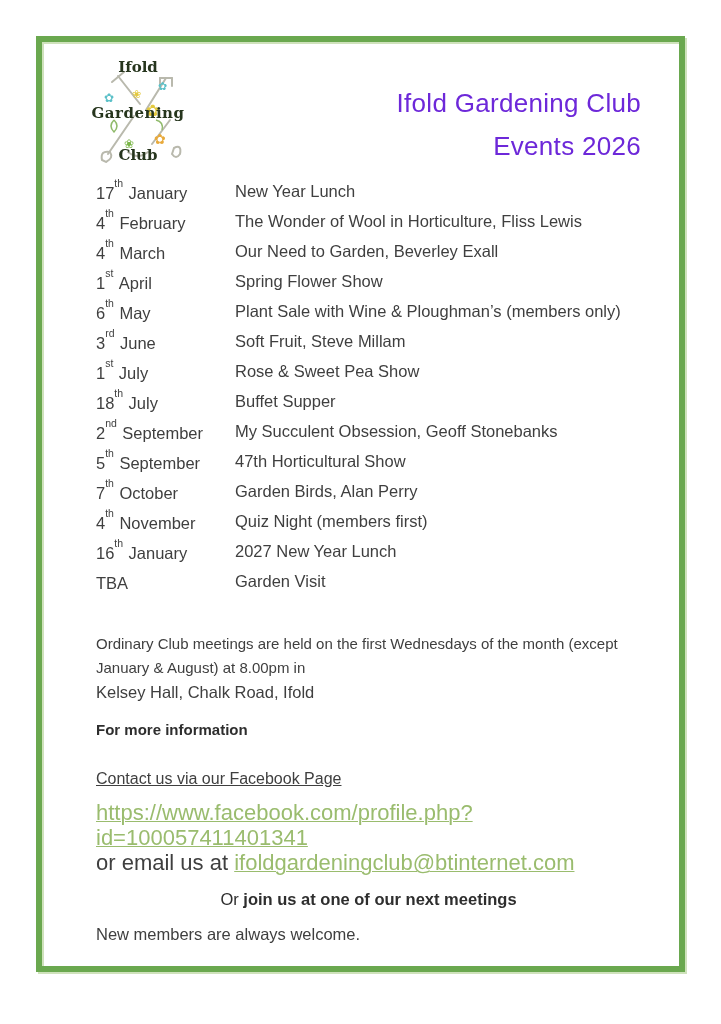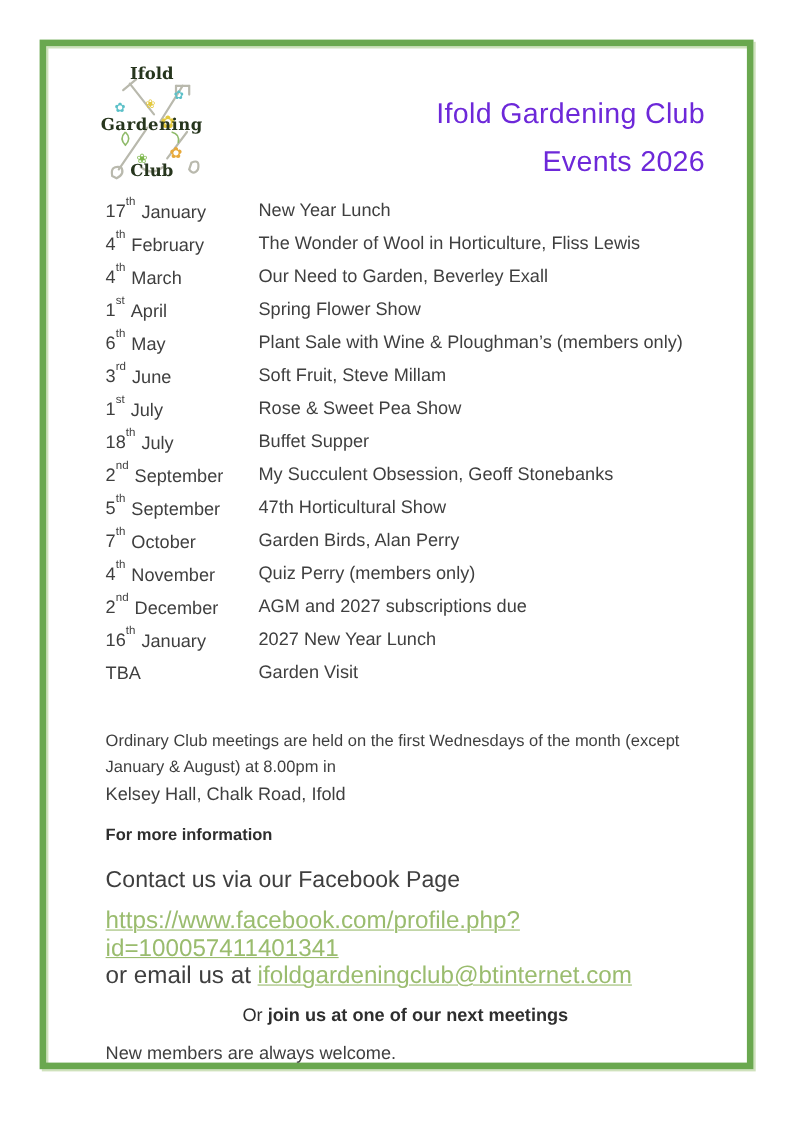--- a/index.html
+++ b/index.html
@@ -46,21 +46,21 @@
   .events{margin-top:14px;font-size:16.5px;}
   .event-row{display:flex;align-items:flex-start;height:30px;}
   .event-date{flex:none;width:139px;}
   .ord{font-size:10.5px;position:relative;top:-5px;}
   .event-month:not(:empty){margin-left:0.33em;}
   .event-desc{flex:1;}
   
   .meeting-info{margin-top:30px;max-width:548px;font-size:15px;line-height:24px;}
   .venue-line{font-size:16.5px;line-height:24px;}
   .more-info{margin-top:17px;font-size:15px;font-weight:bold;color:#2e2e2e;}
-  .contact-line{margin-top:20px;font-size:21px;}
+  .contact-line{margin-top:32px;font-size:16px;text-decoration:underline;}
   .links-para{margin-top:12px;font-size:22px;line-height:25px;}
   a.green-link{color:var(--link-green);text-decoration:underline;text-decoration-thickness:1px;}
   .join-para{margin-top:15px;font-size:16.5px;color:#2e2e2e;text-align:center;}
   .join-para b{color:#2e2e2e;}
   .welcome-para{margin-top:16px;font-size:16.5px;}
 </style>
 </head>
 <body>
 
 <div class="frame">
@@ -144,25 +144,21 @@
         <div class="event-row">
         <div class="event-date"><span>5</span><sup class="ord">th</sup><span class="event-month">September</span></div>
         <div class="event-desc">47th Horticultural Show</div>
       </div>
         <div class="event-row">
         <div class="event-date"><span>7</span><sup class="ord">th</sup><span class="event-month">October</span></div>
         <div class="event-desc">Garden Birds, Alan Perry</div>
       </div>
         <div class="event-row">
         <div class="event-date"><span>4</span><sup class="ord">th</sup><span class="event-month">November</span></div>
-        <div class="event-desc">Quiz Perry (members only)</div>
-      </div>
-        <div class="event-row">
-        <div class="event-date"><span>2</span><sup class="ord">nd</sup><span class="event-month">December</span></div>
-        <div class="event-desc">AGM and 2027 subscriptions due</div>
+        <div class="event-desc">Quiz Night (members first)</div>
       </div>
         <div class="event-row">
         <div class="event-date"><span>16</span><sup class="ord">th</sup><span class="event-month">January</span></div>
         <div class="event-desc">2027 New Year Lunch</div>
       </div>
         <div class="event-row">
         <div class="event-date"><span>TBA</span><sup class="ord"></sup><span class="event-month"></span></div>
         <div class="event-desc">Garden Visit</div>
       </div>
       </div>

